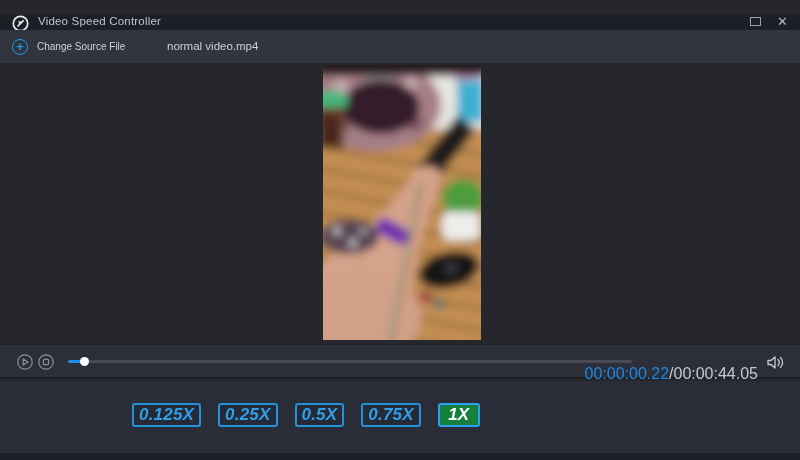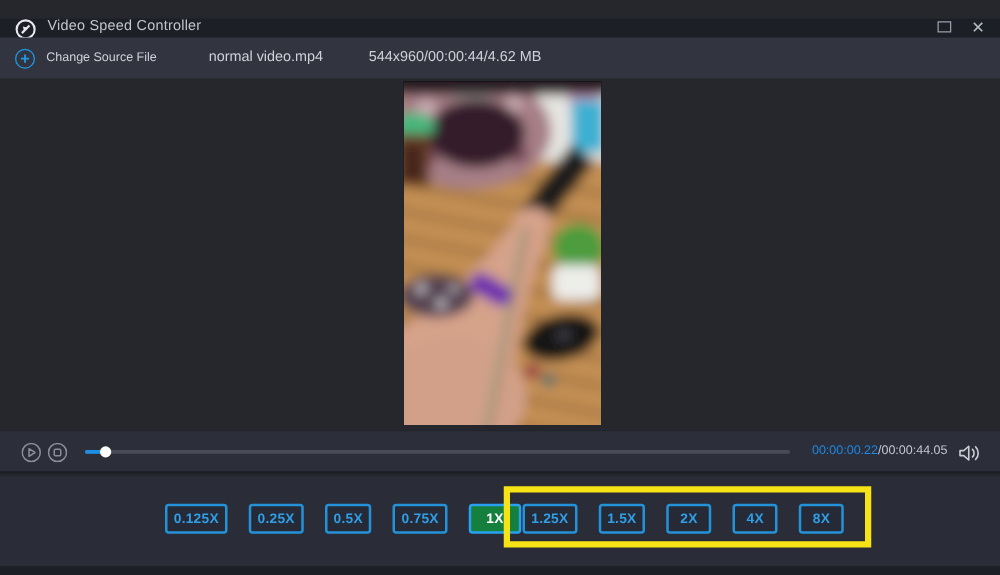--- a/index.html
+++ b/index.html
@@ -32,30 +32,30 @@
   
   .controls { position:absolute; left:0; top:344px; width:800px; height:35px; background:#2c2f39;
               border-top:1px solid #22242c; border-bottom:2px solid #1d1f25; }
   .pc-btn { position:absolute; top:9px; width:16px; height:16px; cursor:pointer; }
   .pc-play { left:17px; } .pc-stop { left:38px; }
   .slider { position:absolute; left:68px; top:15px; width:564px; height:3px; background:#494c57;
             border-radius:2px; cursor:pointer; }
   .slider-fill { position:absolute; left:0; top:0; height:3px; width:17px; background:#1d8fe6; border-radius:2px; }
   .slider-thumb { position:absolute; left:80px; top:12px; width:9px; height:9px; border-radius:50%;
                   background:#ffffff; cursor:pointer; }
-  .time { position:absolute; right:42px; top:10px; font-size:10px; white-space:nowrap; }
+  .time { position:absolute; right:42px; top:20px; font-size:16px; white-space:nowrap; }
   .time-cur { color:#1e88e5; } .time-total { color:#c4c7d0; }
   .vol { position:absolute; left:766px; top:9px; width:19px; height:17px; cursor:pointer; }
 
   
   .speed-panel { position:absolute; left:0; top:381px; width:800px; height:72px; background:#2a2d37; }
   .speed-row { position:absolute; left:132px; top:22px; display:flex; gap:17px; }
   .speed-btn { height:24px; min-width:36px; padding:0 5px; display:flex; align-items:center; justify-content:center;
                border:2px solid #2492d8; border-radius:3px; background:#262a36; color:#2e9fe8;
-               font-size:11px; font-weight:bold; cursor:pointer; letter-spacing:.2px; }
+               font-size:17px; font-weight:bold; cursor:pointer; letter-spacing:.2px;font-style:italic; }
   .speed-btn.active { background:#15803d; border-color:#29a0f0; color:#ffffff; min-width:42px; }
   .highlight-box { position:absolute; left:403px; top:8px; width:294px; height:49px;
                    border:5px solid #f6e315; display:flex; gap:17px; padding:9px 0 0 10px; align-items:flex-start; }
 
   .bottom-strip { position:absolute; left:0; top:453px; width:800px; height:7px; background:#1d1f26; }
 </style>
 </head>
 <body>
 
 <div class="app">
@@ -72,21 +72,20 @@
       <span class="btn-close">✕</span>
     </div>
   </div>
 
   <div class="toolbar">
     <div class="tb-change">
       <span class="plus-icon">+</span>
       <span class="tb-change-label">Change Source File</span>
     </div>
     <span class="tb-file">normal video.mp4</span>
-    <span class="tb-info">544x960/00:00:44/4.62 MB</span>
   </div>
 
   <div class="stage">
     <div class="video-frame">
       <svg width="158" height="275" viewBox="0 0 158 275">
         <defs>
           <filter id="vblur" x="-20%" y="-20%" width="140%" height="140%">
             <feGaussianBlur stdDeviation="4.5"></feGaussianBlur>
           </filter>
         </defs>
@@ -178,23 +177,16 @@
   </div>
 
   <div class="speed-panel">
     <div class="speed-row">
       <div class="speed-btn">0.125X</div>
       <div class="speed-btn">0.25X</div>
       <div class="speed-btn">0.5X</div>
       <div class="speed-btn">0.75X</div>
       <div class="speed-btn active">1X</div>
     </div>
-    <div class="highlight-box">
-      <div class="speed-btn">1.25X</div>
-      <div class="speed-btn">1.5X</div>
-      <div class="speed-btn">2X</div>
-      <div class="speed-btn">4X</div>
-      <div class="speed-btn">8X</div>
-    </div>
   </div>
 
   <div class="bottom-strip"></div>
 </div>
 
 </body></html>

